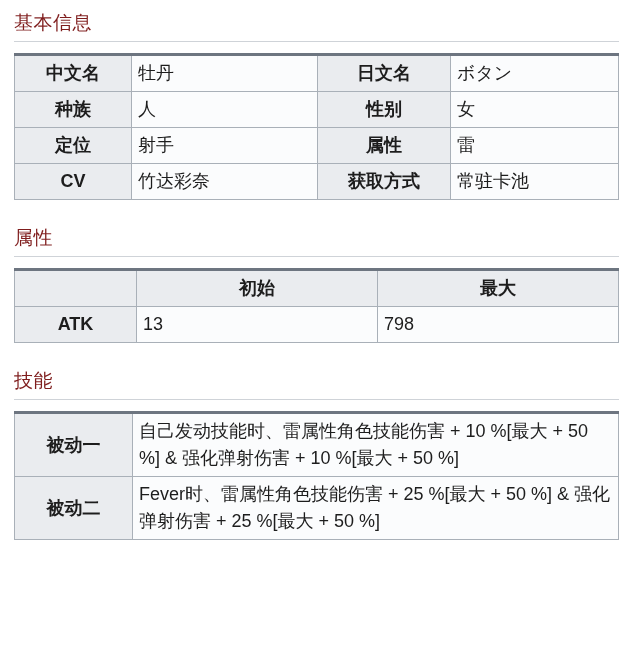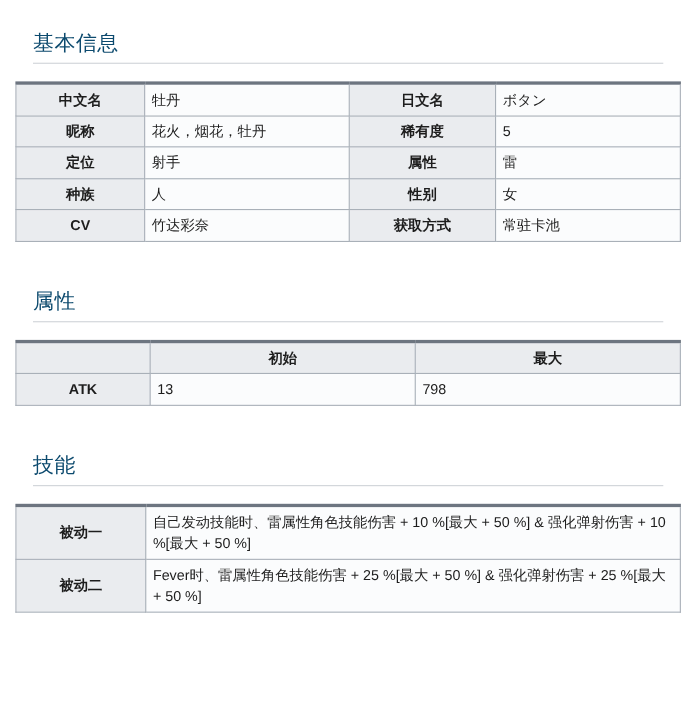--- a/index.html
+++ b/index.html
@@ -16,42 +16,42 @@
   }
   .page {
     padding: 0 14px;
     box-sizing: border-box;
     width: 633px;
   }
   h2.section-heading {
     font-family: "Liberation Serif", "DejaVu Serif", serif;
     font-size: 19px;
     font-weight: 400;
-    color: #0c4a6e;
-    margin: 16px;
+    color: #7f1d1d;
+    margin: 0;
     padding: 9px 0 5px 0;
     border-bottom: 1px solid #cfd3d8;
     letter-spacing: 0.5px;
   }
   h2.section-heading:first-of-type {
     padding-top: 10px;
   }
   table.wikitable {
     border-collapse: collapse;
     width: 605px;
     margin: 11px 0 4px 0;
     background: #fbfcfd;
     table-layout: fixed;
   }
   table.wikitable td,
   table.wikitable th {
     border: 1px solid #a9b0b8;
     border-top-color: #b8bec5;
     padding: 4px 6px;
-    font-size: 13px;
+    font-size: 18px;
     line-height: 1.5;
     vertical-align: middle;
     background: #fbfcfd;
     word-wrap: break-word;
   }
   table.wikitable > tbody > tr:first-child > td,
   table.wikitable > tbody > tr:first-child > th {
     border-top: 3px solid #6d7580;
   }
   .hdr {
@@ -97,36 +97,30 @@
         <col class="c4">
     </colgroup>
     <tbody>
       <tr>
         <td class="hdr">中文名</td>
         <td class="val">牡丹</td>
         <td class="hdr">日文名</td>
         <td class="val">ボタン</td>
       </tr>
       <tr>
-        <td class="hdr">昵称</td>
-        <td class="val">花火，烟花，牡丹</td>
-        <td class="hdr">稀有度</td>
-        <td class="val">5</td>
+        <td class="hdr">种族</td>
+        <td class="val">人</td>
+        <td class="hdr">性别</td>
+        <td class="val">女</td>
       </tr>
       <tr>
         <td class="hdr">定位</td>
         <td class="val">射手</td>
         <td class="hdr">属性</td>
         <td class="val">雷</td>
-      </tr>
-      <tr>
-        <td class="hdr">种族</td>
-        <td class="val">人</td>
-        <td class="hdr">性别</td>
-        <td class="val">女</td>
       </tr>
       <tr>
         <td class="hdr">CV</td>
         <td class="val">竹达彩奈</td>
         <td class="hdr">获取方式</td>
         <td class="val">常驻卡池</td>
       </tr>
     </tbody>
   </table>
 

